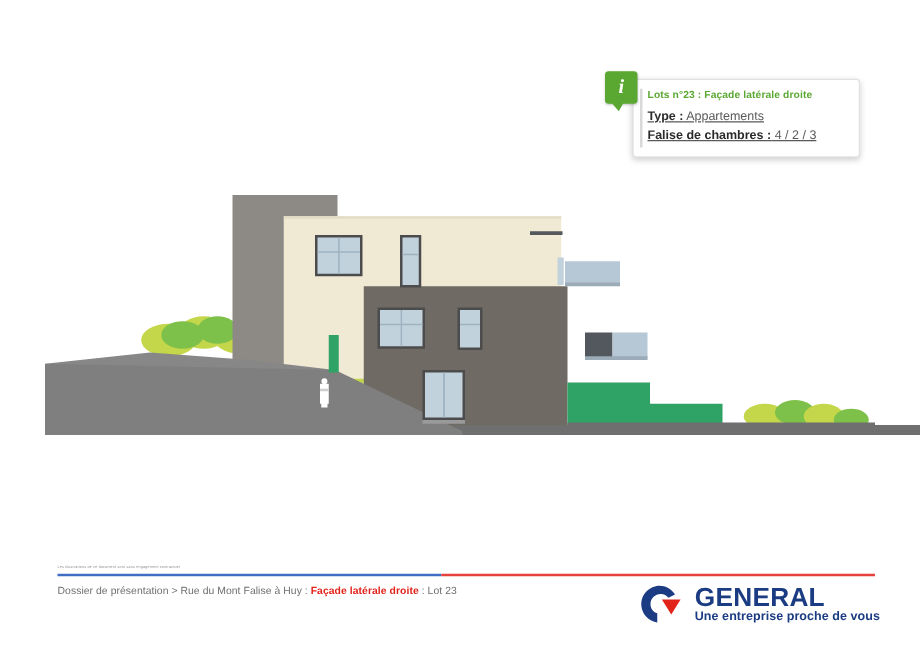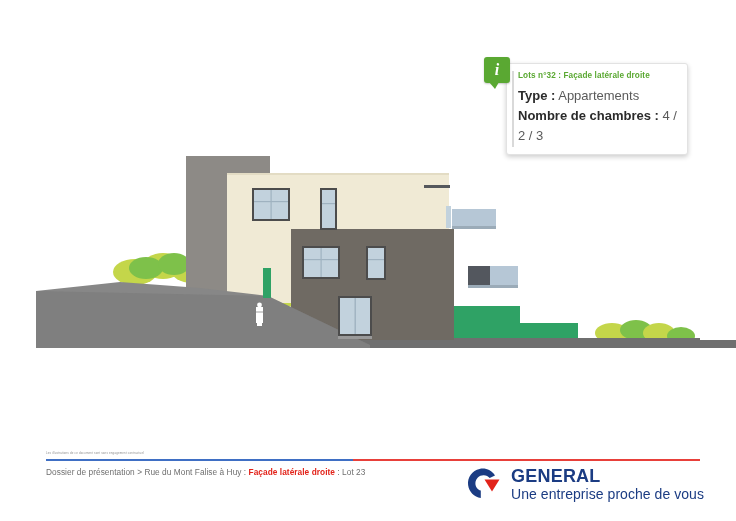--- a/index.html
+++ b/index.html
@@ -57,21 +57,21 @@
     z-index:2;
   }
   #callout-card:before{
     content:"";position:absolute;left:5px;top:7px;bottom:7px;
     width:2px;background:#d9d9d9;
   }
   #callout-title{
     color:#5aa832;font-weight:bold;font-size:8.2px;
     letter-spacing:.1px;margin:0 0 5px 0;line-height:1.2;
   }
-  .callout-row{font-size:13px;color:#5a5a5a;line-height:1.55;}
+  .callout-row{font-size:10px;color:#5a5a5a;line-height:1.55;text-decoration:underline;}
   .callout-row b{color:#2b2b2b;}
 
   
   #footer{position:absolute;left:0;bottom:0;width:736px;height:78px;}
   #disclaimer{
     position:absolute;left:46px;top:8px;
     font-size:2.9px;color:#8d8d8d;letter-spacing:.18px;
     white-space:nowrap;
   }
   #rule{position:absolute;left:46px;top:16px;width:654px;height:1.6px;}
@@ -82,24 +82,24 @@
     font-size:8.3px;color:#6f6f6f;white-space:nowrap;letter-spacing:.05px;
   }
   #breadcrumb .hi{color:#e2231a;font-weight:bold;}
 
   
   #logo{position:absolute;right:32px;bottom:18px;display:flex;align-items:center;}
   #logo-mark{width:40px;height:36px;flex:0 0 auto;}
   #logo-text{margin-left:6px;}
   .logo-l1,.logo-l2{
     color:#1b3c83;font-weight:bold;letter-spacing:.2px;
-    font-size:18px;line-height:15px;font-family:"Liberation Sans", sans-serif;
+    font-size:21px;line-height:15px;font-family:"Liberation Sans", sans-serif;
   }
   #logo-tag{
-    color:#1b3c83;font-size:14px;margin-top:2px;letter-spacing:.05px;
+    color:#1b3c83;font-size:10px;margin-top:2px;letter-spacing:.05px;font-weight:bold;
   }
 </style>
 </head>
 <body>
 
 <div id="page">
 
   <svg id="illustration" viewBox="0 0 736 440" xmlns="http://www.w3.org/2000/svg">
 
     <g>
@@ -199,26 +199,26 @@
 
     <rect x="446" y="206" width="5" height="22" fill="#c2d2dd"></rect>
   </svg>
 
   <div id="callout">
     <div id="callout-badge">
       <div class="glyph">i</div>
       <div class="tail"></div>
     </div>
     <div id="callout-card">
-      <div id="callout-title">Lots n°32 : Façade latérale droite</div>
+      <div id="callout-title">Lots n°23 : Façade latérale droite</div>
       <div class="callout-row">
         <b>Type :</b><span> Appartements</span>
       </div>
       <div class="callout-row">
-        <b>Nombre de chambres :</b><span> 4 / 2 / 3</span>
+        <b>Falise de chambres :</b><span> 4 / 2 / 3</span>
       </div>
     </div>
   </div>
 
   <div id="footer">
 
     <div id="disclaimer">Les illustrations de ce document sont sans engagement contractuel</div>
 
     <div id="rule">
       <div class="blue"></div>

